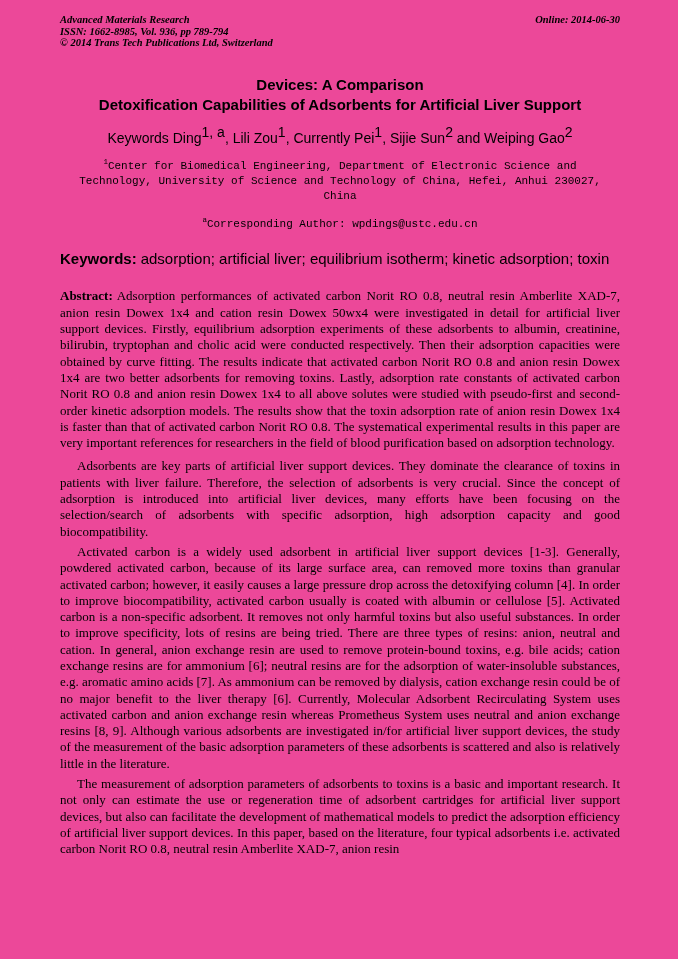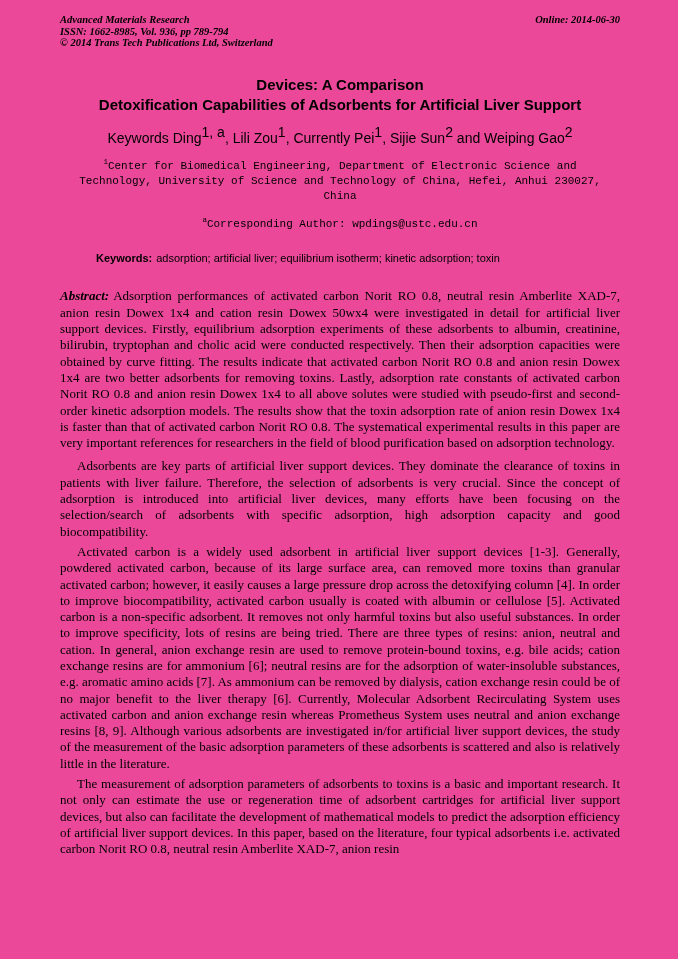--- a/index.html
+++ b/index.html
@@ -54,37 +54,36 @@
     max-width: 532px;
     margin: 6px auto 0;
   }
   .affiliation sup, .corresponding-author sup { font-size: 7.5px; }
   .affiliation-first { margin-top: 9px; }
   .corresponding-author { margin-top: 9px; }
 
   
   .keywords-line {
     font-family: "Liberation Sans", sans-serif;
-    font-size: 11px;
+    font-size: 15px;
     line-height: 15px;
     margin-top: 20px;
-    margin-left: 36px;
   }
   .keywords-line .lead { font-weight: bold; margin-right: 4px; }
 
   
   .abstract-paragraph,
   .body-paragraph {
     font-family: "Liberation Serif", serif;
     font-size: 13px;
     line-height: 16.3px;
     text-align: justify;
   }
   .abstract-paragraph { margin-top: 22px; }
-  .abstract-paragraph .lead { font-weight: bold; margin-right: 4px; font-style: italic; }
+  .abstract-paragraph .lead { font-weight: bold; margin-right: 4px; }
 
   .section-heading {
     font-family: "Liberation Serif", serif;
     font-weight: bold;
     font-size: 13.2px;
     margin-top: 29px;
   }
   .body-paragraph {
     text-indent: 17px;
     margin-top: 4px;

